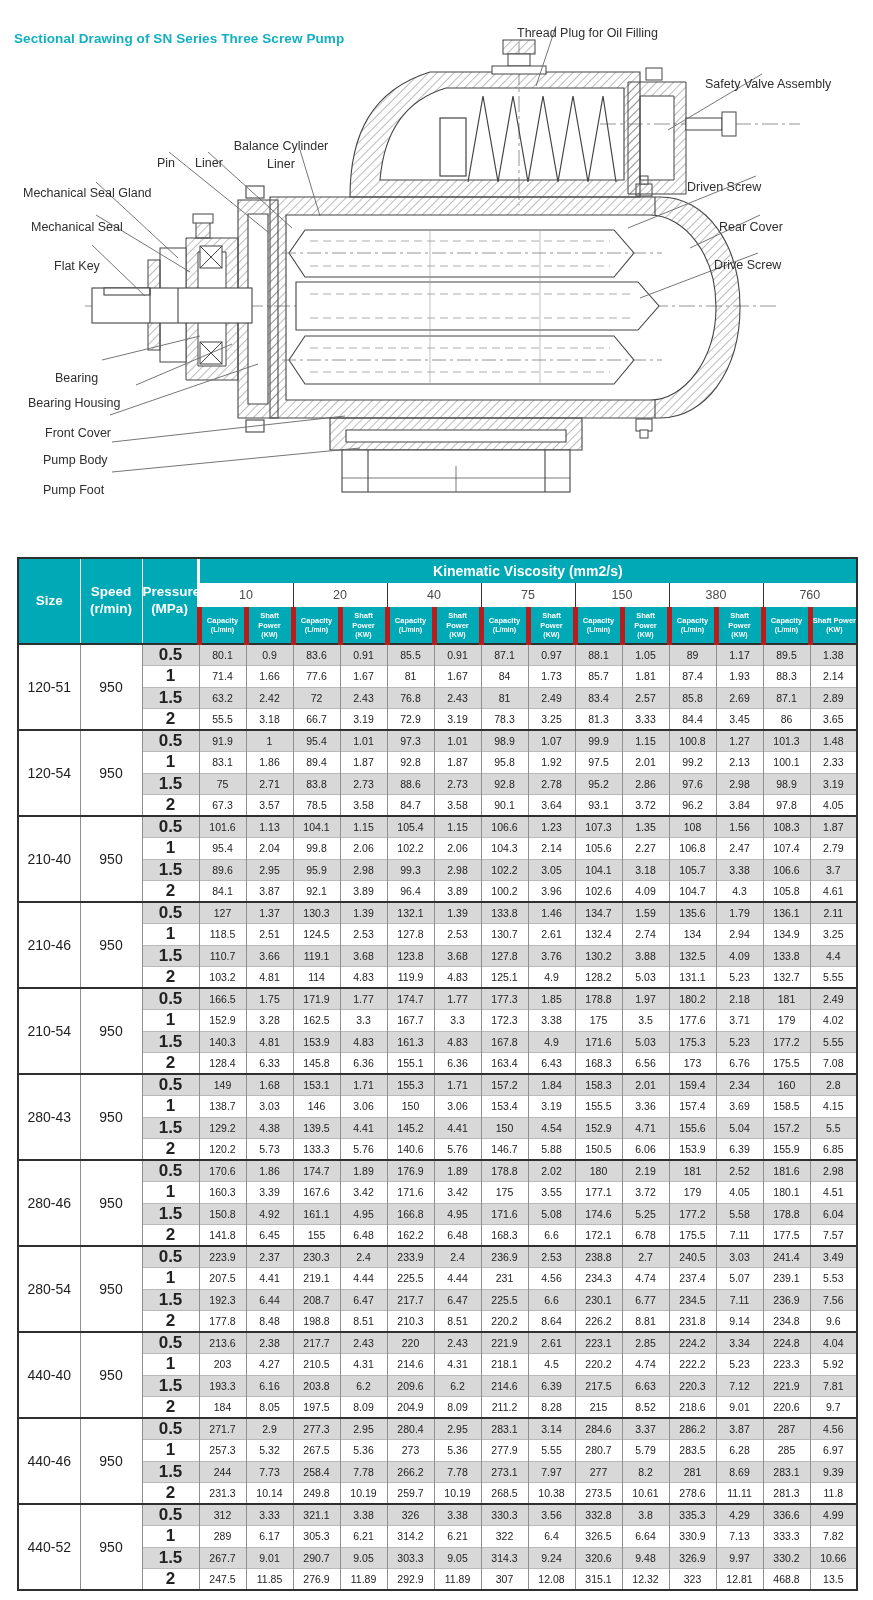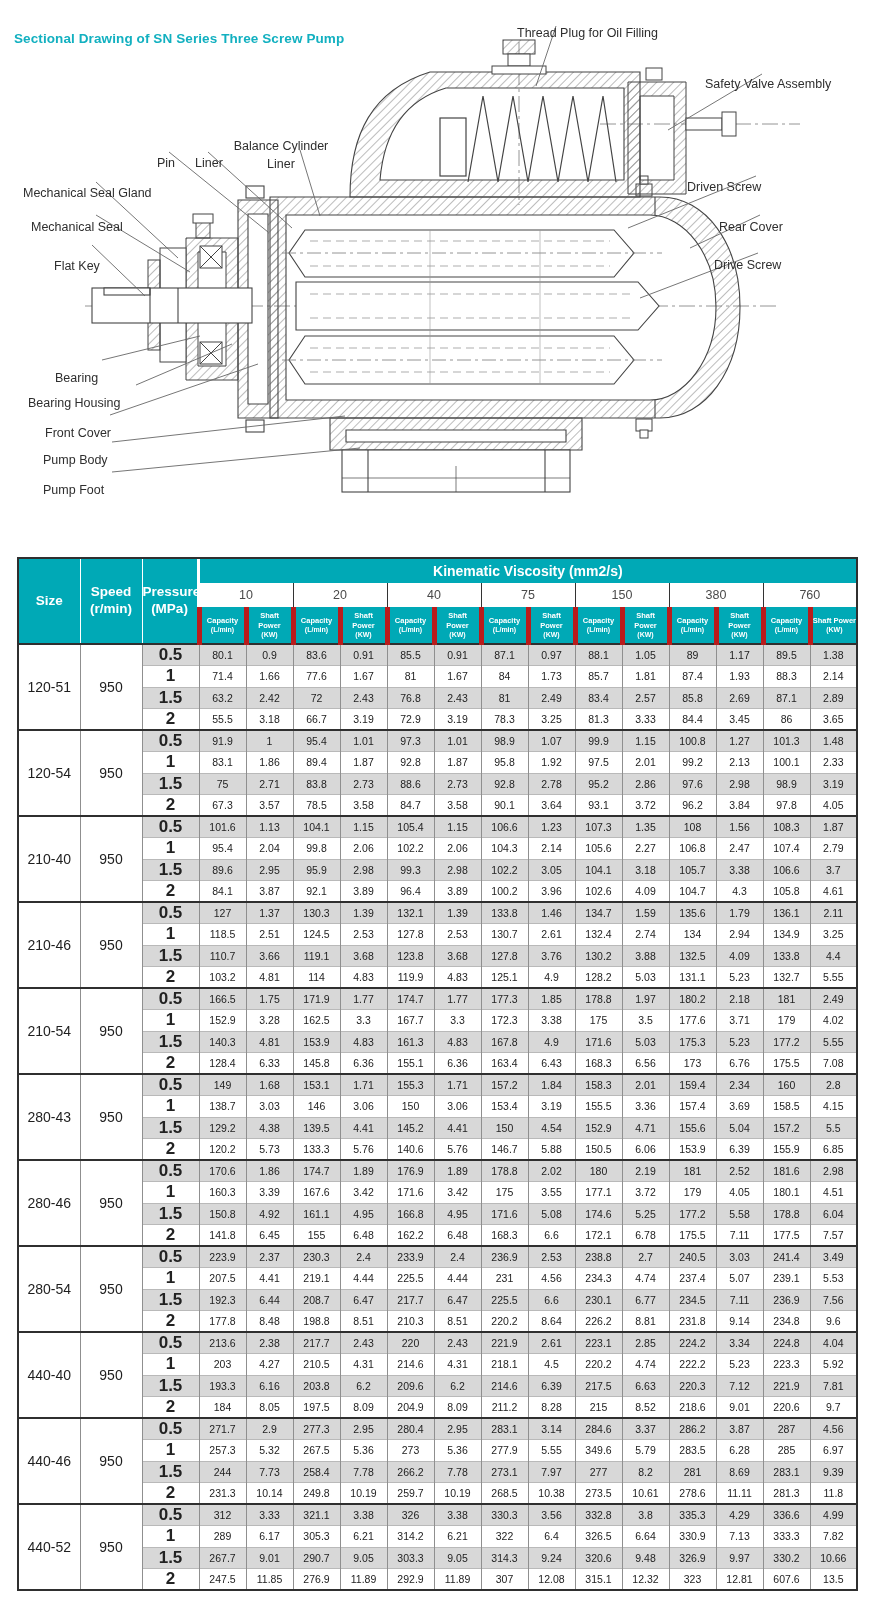--- a/index.html
+++ b/index.html
@@ -951,21 +951,21 @@
         <tr class="">
           <td class="p-cell">1</td>
           <td>257.3</td>
           <td>5.32</td>
           <td>267.5</td>
           <td>5.36</td>
           <td>273</td>
           <td>5.36</td>
           <td>277.9</td>
           <td>5.55</td>
-          <td>349.6</td>
+          <td>280.7</td>
           <td>5.79</td>
           <td>283.5</td>
           <td>6.28</td>
           <td>285</td>
           <td>6.97</td>
         </tr>
         <tr class="stripe ">
           <td class="p-cell">1.5</td>
           <td>244</td>
           <td>7.73</td>
@@ -1059,18 +1059,18 @@
           <td>276.9</td>
           <td>11.89</td>
           <td>292.9</td>
           <td>11.89</td>
           <td>307</td>
           <td>12.08</td>
           <td>315.1</td>
           <td>12.32</td>
           <td>323</td>
           <td>12.81</td>
-          <td>607.6</td>
+          <td>468.8</td>
           <td>13.5</td>
         </tr>
       </tbody>
   </table>
 </div>
 
 </body></html>

